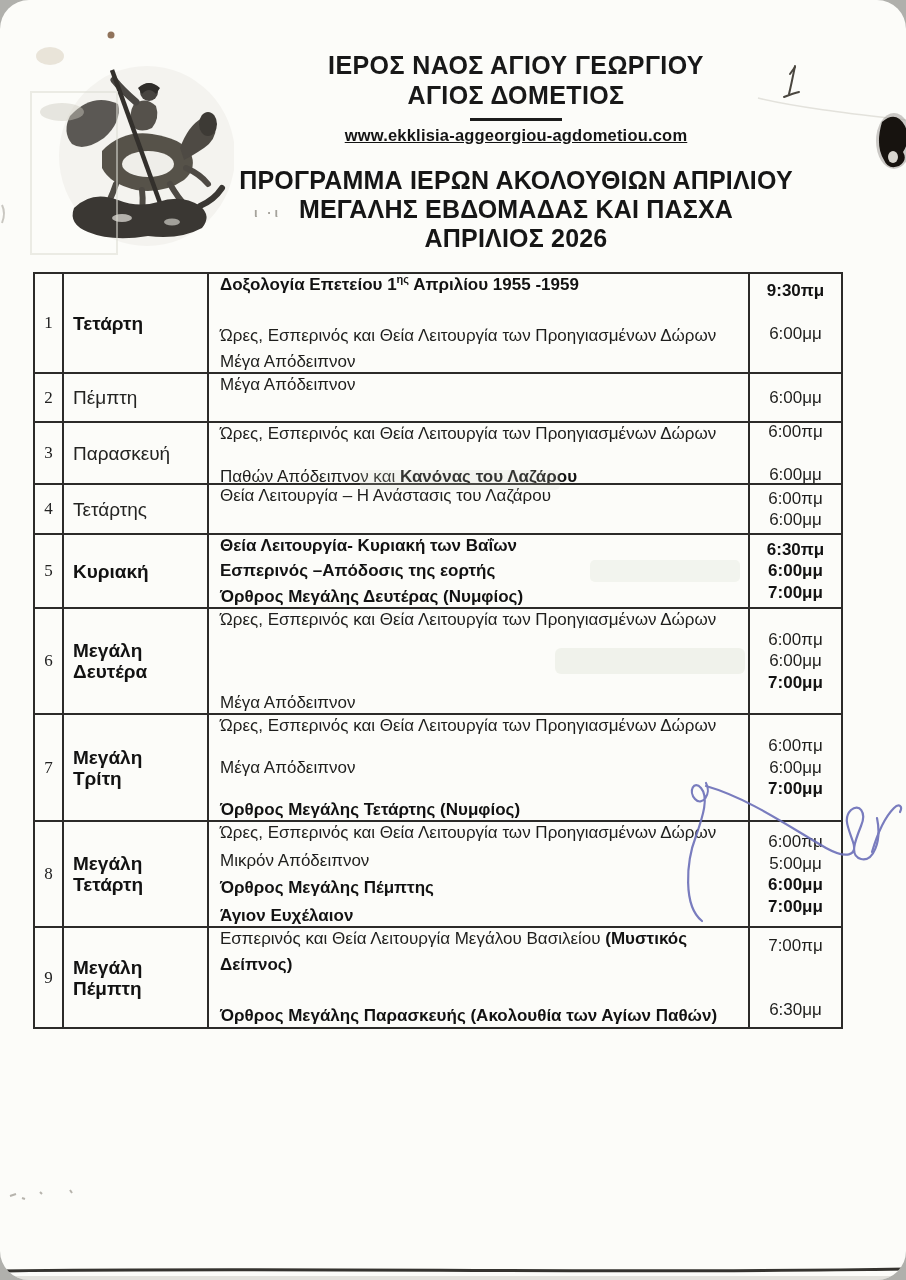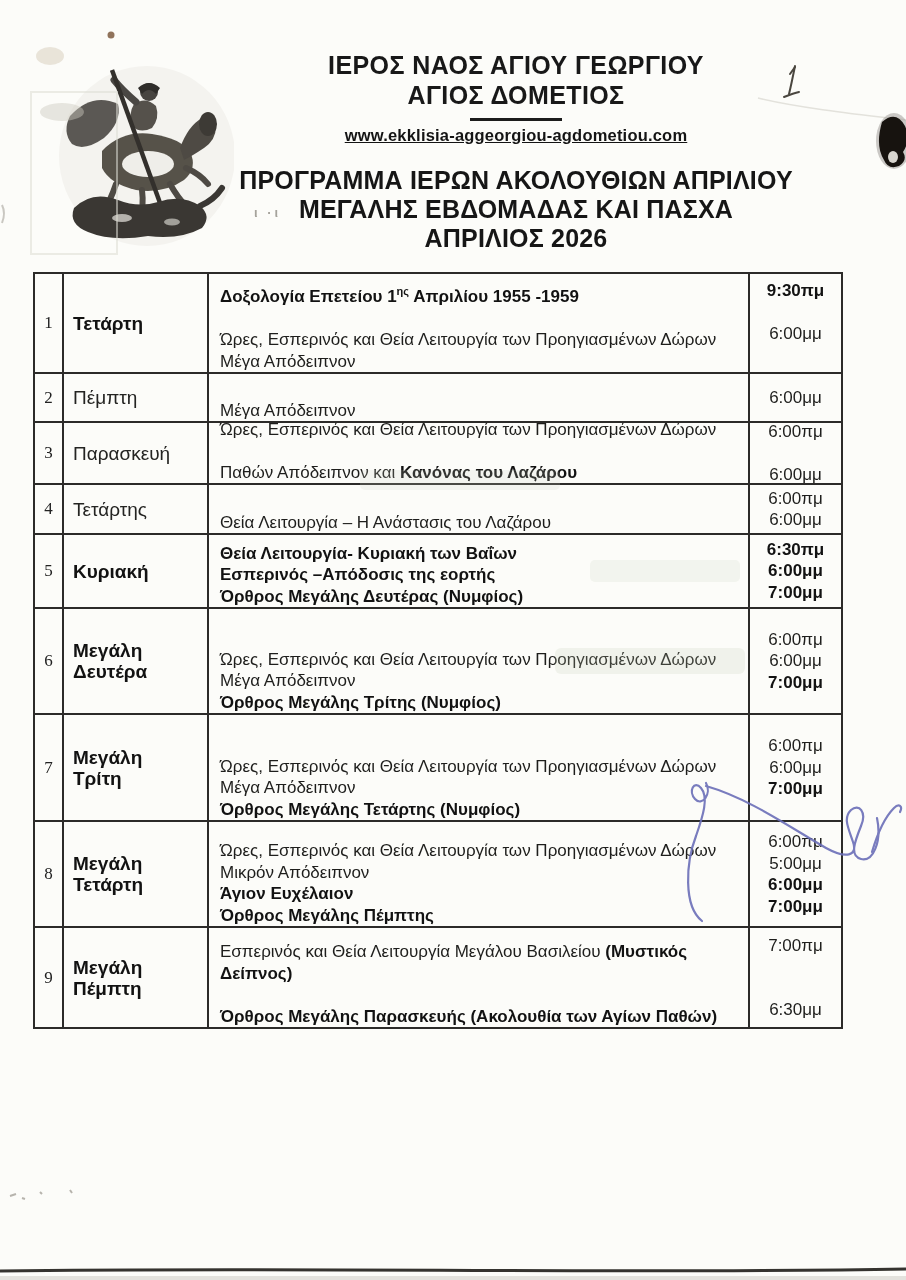--- a/index.html
+++ b/index.html
@@ -1,38 +1,38 @@
 <!DOCTYPE html>
 <html><head>
 <meta charset="utf-8">
 <style>
   html,body{margin:0;padding:0;}
   body{width:906px;height:1280px;background:#b0b0ac;font-family:"Liberation Sans",sans-serif;}
-  .page{position:relative;width:906px;height:1280px;background:#fcfcf9;overflow:hidden;color:#1b1b1b;}
+  .page{position:relative;width:906px;height:1280px;background:#fcfcf9;overflow:hidden;color:#1b1b1b;border-radius:29px;}
 
   
   .icon-wrap{position:absolute;left:52px;top:56px;width:182px;height:190px;}
   .icon-wrap svg{width:100%;height:100%;}
   .header{position:absolute;left:238px;top:50px;width:556px;text-align:center;}
   .church-line{font-size:25px;font-weight:bold;line-height:30px;letter-spacing:.4px;color:#181818;}
   .divider{width:92px;height:3px;background:#1c1c1c;margin:8px auto 5px auto;}
   .website{font-size:16.5px;font-weight:bold;text-decoration:underline;letter-spacing:.2px;color:#141414;}
   .title-block{margin-top:21px;}
   .title-line{font-size:25px;font-weight:bold;line-height:29px;letter-spacing:.2px;color:#161616;position:relative;}
   .smudge{position:absolute;left:16px;top:3px;font-size:13px;font-weight:bold;color:#97948c;letter-spacing:3px;opacity:.85;}
 
   
   .stable{position:absolute;left:33px;top:272px;width:810px;border:2px solid #2c2b29;box-sizing:border-box;background:transparent;}
   .t-row{display:grid;grid-template-columns:29px 145px 541px auto;border-bottom:2px solid #2c2b29;box-sizing:border-box;}
   .t-row:last-child{border-bottom:none;}
   .cell{border-right:2px solid #2c2b29;box-sizing:border-box;overflow:hidden;}
   .cell:last-child{border-right:none;}
   .c-num{display:flex;align-items:center;justify-content:center;font-family:"Liberation Serif",serif;font-size:17px;color:#222;}
   .c-day{display:flex;flex-direction:column;justify-content:center;padding-left:9px;font-size:19px;line-height:21px;color:#242422;}
-  .c-svc{display:flex;flex-direction:column;justify-content:flex-end;padding-left:11px;padding-right:18px;font-size:17px;color:#1e1e1c;}
+  .c-svc{display:flex;flex-direction:column;justify-content:space-between;padding-left:11px;padding-right:18px;font-size:17px;color:#1e1e1c;}
   .c-time{display:flex;flex-direction:column;justify-content:center;text-align:center;font-size:17px;color:#1e1e1c;}
   .line,.tline{min-height:21.5px;line-height:21.5px;white-space:nowrap;}
   .b{font-weight:bold;color:#121212;}
   sup{font-size:11px;line-height:0;}
 
   
   .overlay{position:absolute;left:0;top:0;width:906px;height:1280px;pointer-events:none;}
 </style>
 </head>
 <body>
@@ -165,21 +165,20 @@
         <div class="cell c-num">
           <span>6</span>
         </div>
         <div class="cell c-day b">
           <div class="dline">Μεγάλη</div>
           <div class="dline">Δευτέρα</div>
         </div>
         <div class="cell c-svc">
           <div class="line"><span>Ώρες, Εσπερινός και Θεία Λειτουργία των Προηγιασμένων Δώρων</span></div>
           <div class="line"><span>Μέγα Απόδειπνον</span></div>
-          <div class="line"><span class="b">Όρθρος Μεγάλης Τρίτης (Νυμφίος)</span></div>
         </div>
         <div class="cell c-time">
           <div class="tline">6:00πμ</div>
           <div class="tline">6:00μμ</div>
           <div class="tline b">7:00μμ</div>
         </div>
       </div>
       <div class="t-row" style="height: 107px;">
         <div class="cell c-num">
           <span>7</span>
@@ -203,22 +202,22 @@
         <div class="cell c-num">
           <span>8</span>
         </div>
         <div class="cell c-day b">
           <div class="dline">Μεγάλη</div>
           <div class="dline">Τετάρτη</div>
         </div>
         <div class="cell c-svc">
           <div class="line"><span>Ώρες, Εσπερινός και Θεία Λειτουργία των Προηγιασμένων Δώρων</span></div>
           <div class="line"><span>Μικρόν  Απόδειπνον</span></div>
+          <div class="line"><span class="b">Όρθρος Μεγάλης Πέμπτης</span></div>
           <div class="line"><span class="b">Άγιον Ευχέλαιον</span></div>
-          <div class="line"><span class="b">Όρθρος Μεγάλης Πέμπτης</span></div>
         </div>
         <div class="cell c-time">
           <div class="tline">6:00πμ</div>
           <div class="tline">5:00μμ</div>
           <div class="tline b">6:00μμ</div>
           <div class="tline b">7:00μμ</div>
         </div>
       </div>
       <div class="t-row" style="height: 99px;">
         <div class="cell c-num">

